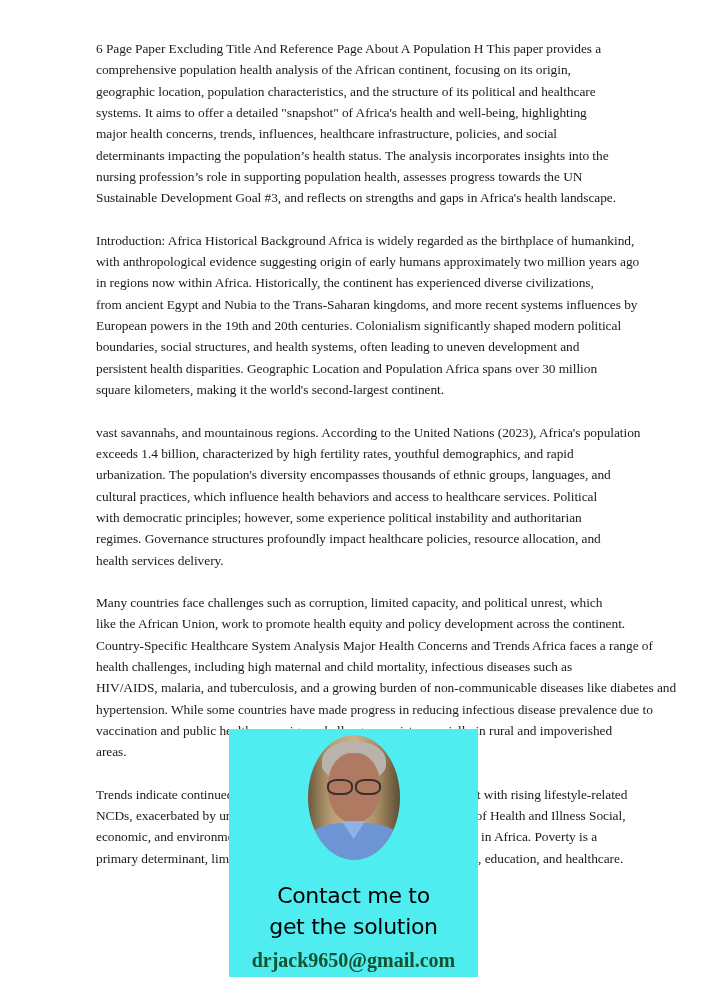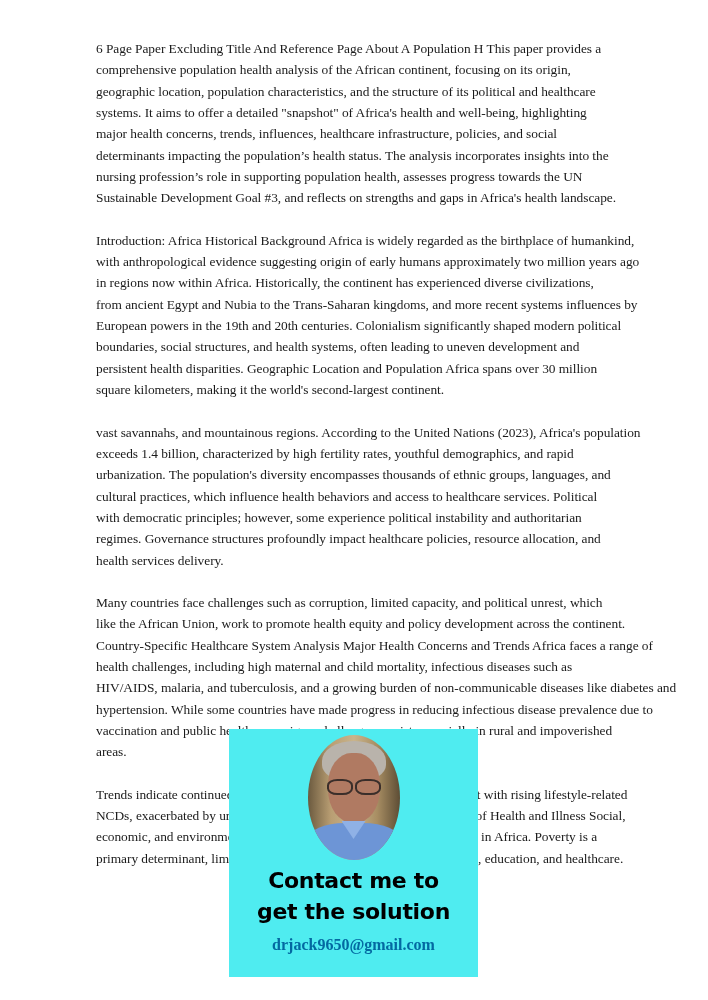--- a/index.html
+++ b/index.html
@@ -99,36 +99,36 @@
     .avatar .collar {
       position: absolute;
       left: 34px;
       top: 86px;
       width: 24px;
       height: 18px;
       background: #8fb1e6;
       clip-path: polygon(0 0, 100% 0, 50% 100%);
     }
     .promo-title {
-      margin-top: 5px;
+      margin-top: 20px;
       font-family: "DejaVu Sans", "Liberation Sans", sans-serif;
-      font-weight: bold;
+      font-weight: normal;
       font-size: 22px;
       line-height: 31px;
       color: #000000;
       text-align: center;
       letter-spacing: -0.3px;
     }
     .promo-email {
       margin-top: 6px;
       font-family: "Liberation Serif", "DejaVu Serif", serif;
       font-weight: bold;
-      font-size: 16px;
+      font-size: 20px;
       line-height: 24px;
-      color: #0369a1;
+      color: #14532d;
       text-align: center;
     }
   </style>
 </head>
 <body>
 
 <div class="page">
   <p class="para">
     <span class="line">6 Page Paper Excluding Title And Reference Page About A Population H This paper provides a</span>
     <span class="line">comprehensive population health analysis of the African continent, focusing on its origin,</span>

